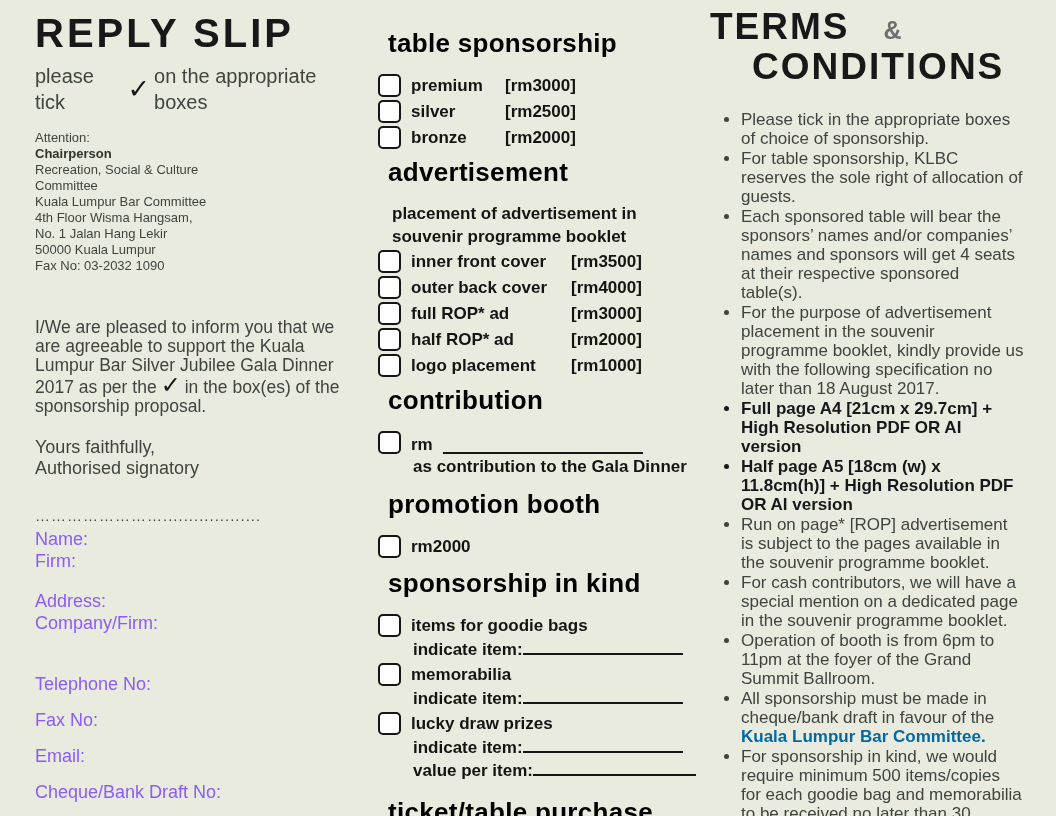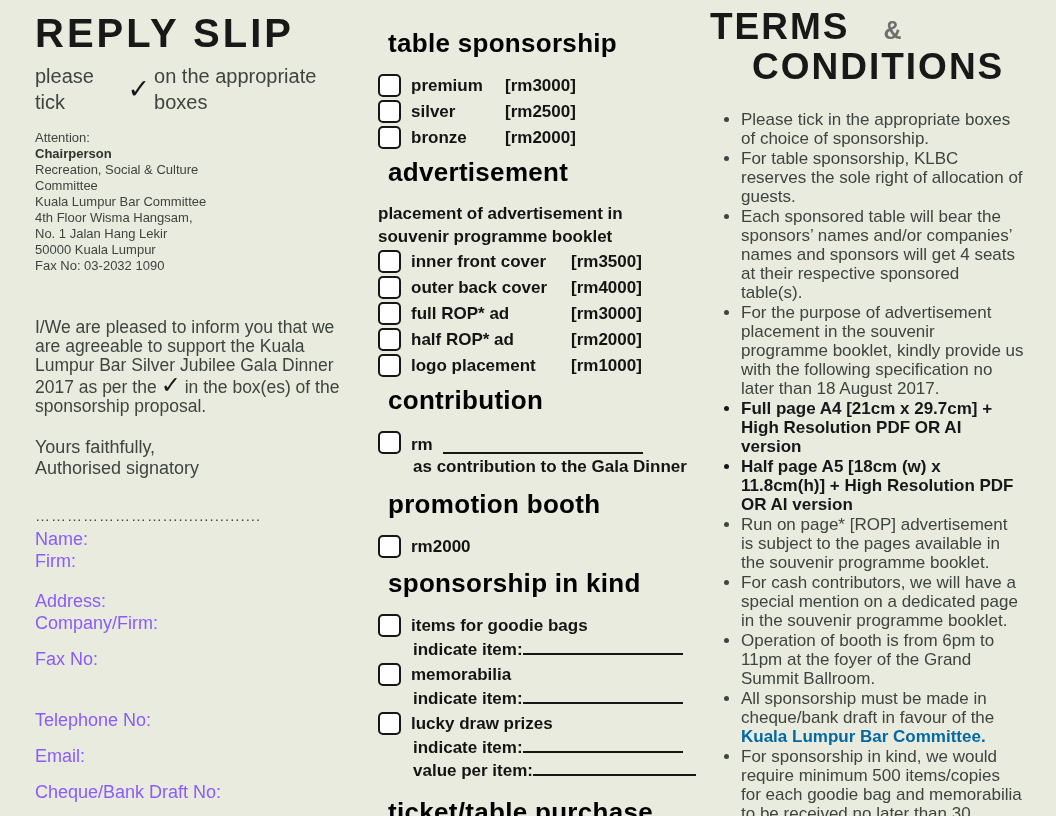--- a/index.html
+++ b/index.html
@@ -46,21 +46,21 @@
   
   .sec-title{
     margin:16px;font-size:26px;font-weight:700;color:#000000;
     letter-spacing:0.3px;line-height:30px;
   }
   .mt8{margin-top:8px;}
   .mt10{margin-top:10px;}
   .mt12{margin-top:12px;}
   .mt16{margin-top:16px;}
   .sub-heading{
-    margin:2px 0 0 6px;font-size:17px;font-weight:bold;color:#141414;line-height:21px;
+    margin:2px 0 0 20px;font-size:17px;font-weight:bold;color:#141414;line-height:21px;
   }
   .checkrow{display:flex;align-items:center;gap:10px;margin:3px 0 0 6px;line-height:19px;}
   .cb{
     width:19px;height:19px;flex:none;background:#ffffff;
     border:2.5px solid #161616;border-radius:5px;
   }
   .lbl,.price{font-weight:bold;font-size:17px;color:#141414;white-space:nowrap;}
   .w84{min-width:84px;}
   .w150{min-width:150px;}
   .wline{display:inline-block;border-bottom:2px solid #161616;height:13px;}
@@ -112,22 +112,22 @@
       <div>Authorised signatory</div>
     </div>
 
     <div class="dotted">……………………...................</div>
 
     <div class="fields">
       <div class="field">Name:</div>
       <div class="field">Firm:</div>
       <div class="field mt18">Address:</div>
       <div class="field">Company/Firm:</div>
+      <div class="field mt39">Telephone No:</div>
       <div class="field mt14">Fax No:</div>
-      <div class="field mt39">Telephone No:</div>
       <div class="field mt14">Email:</div>
       <div class="field mt14">Cheque/Bank Draft No:</div>
 
     </div>
   </div>
 
   <div class="col col-mid">
 
     <h2 class="sec-title">table sponsorship</h2>
     <div class="checkrow">

